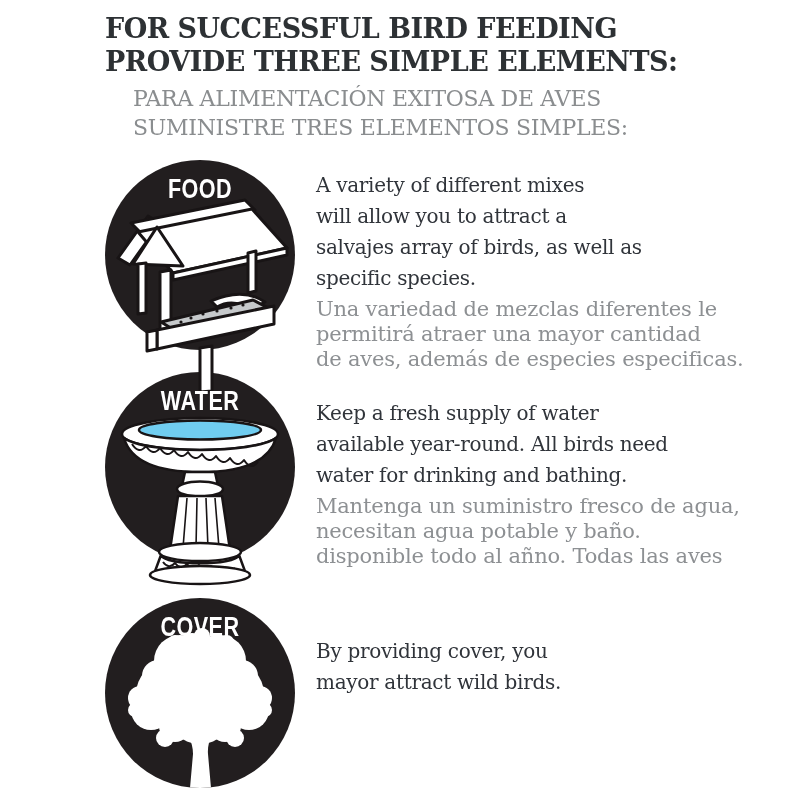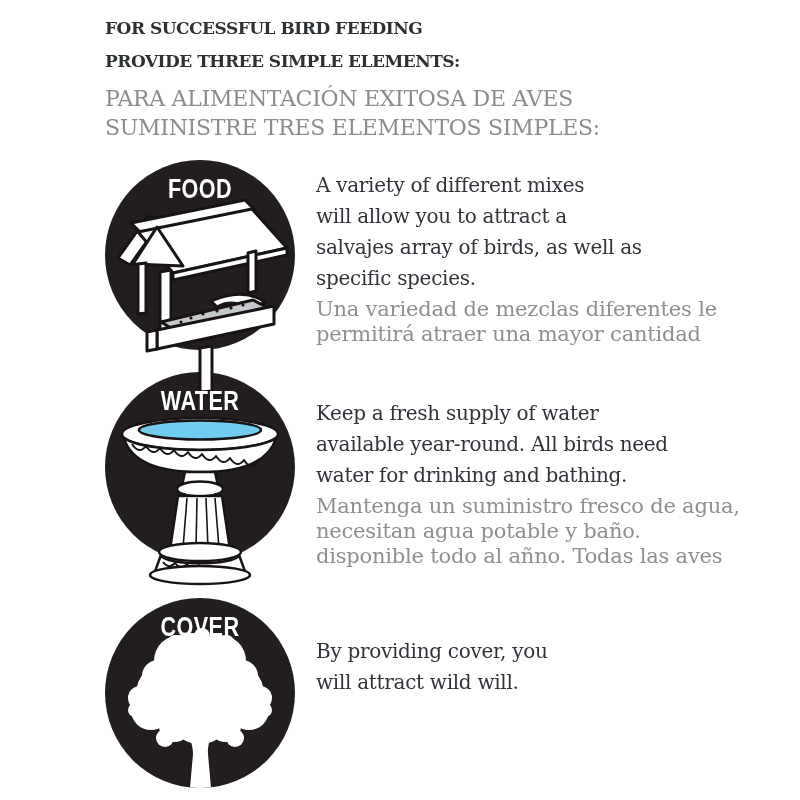--- a/index.html
+++ b/index.html
@@ -7,28 +7,28 @@
     position:relative;
     width:800px;height:800px;
     background:#ffffff;
     overflow:hidden;
     font-family:"DejaVu Serif", serif;
   }
 
   
   .header{position:absolute;left:105px;top:12px;width:650px;}
   .title-line{
-    font-size:17px;line-height:33px;font-weight:bold;
+    font-size:27px;line-height:33px;font-weight:bold;
     color:#2d3134;letter-spacing:-0.5px;
   }
   .subtitle-line{
     font-size:22px;line-height:29px;font-weight:normal;
     color:#8a8d8f;letter-spacing:-0.3px;
   }
-  .subtitle{margin-top:6px;}
+  .subtitle{margin-top:6px;margin-left:28px;}
 
   
   .medallion{position:absolute;width:190px;height:260px;}
   #row-food  .medallion{left:105px;top:160px;}
   #row-water .medallion{left:105px;top:372px;}
   #row-cover .medallion{left:105px;top:598px;}
 
   .disc{
     position:absolute;left:0;top:0;width:190px;height:190px;
     background:#221e1f;border-radius:50%;
@@ -123,20 +123,21 @@
     <div class="textblock">
       <div class="en-block">
         <div class="en-line">A variety of different mixes</div>
         <div class="en-line">will allow you to attract a</div>
         <div class="en-line">salvajes array of birds, as well as</div>
         <div class="en-line">specific species.</div>
       </div>
       <div class="es-block">
         <div class="es-line">Una variedad de mezclas diferentes le</div>
         <div class="es-line">permitirá atraer una mayor cantidad</div>
+        <div class="es-line">de aves, además de especies especificas.</div>
       </div>
     </div>
   </section>
 
   <section id="row-water">
     <div class="medallion">
       <div class="disc"></div>
       <div class="badge-label">WATER</div>
       <svg class="icon-svg" width="190" height="225" viewBox="0 0 190 225">
         <g fill="#ffffff" stroke="#181415" stroke-width="2.5" stroke-linejoin="round">
@@ -211,18 +212,18 @@
 
             <path d="M85,190 L88,156 C88,144 82,132 70,120 L77,114 C86,126 91,134 92,122 L94,100 L98,122 C99,134 104,126 112,114 L119,120 C108,132 102,144 103,156 L106,190 Z"></path>
           </g>
         </svg>
       </div>
       <div class="badge-label">COVER</div>
     </div>
     <div class="textblock">
       <div class="en-block">
         <div class="en-line">By providing cover, you</div>
-        <div class="en-line">will attract wild will.</div>
+        <div class="en-line">mayor attract wild birds.</div>
       </div>
     </div>
   </section>
 
 </div>
 
 </body></html>

